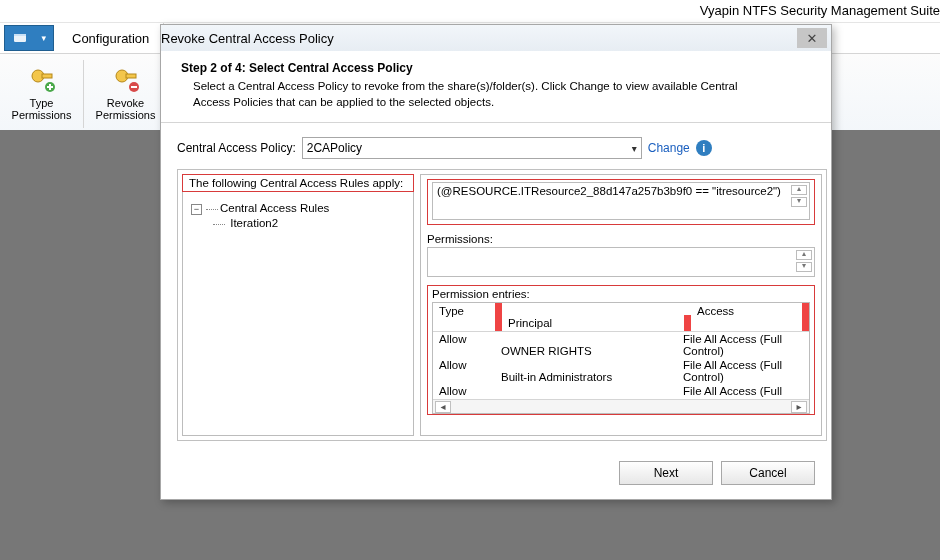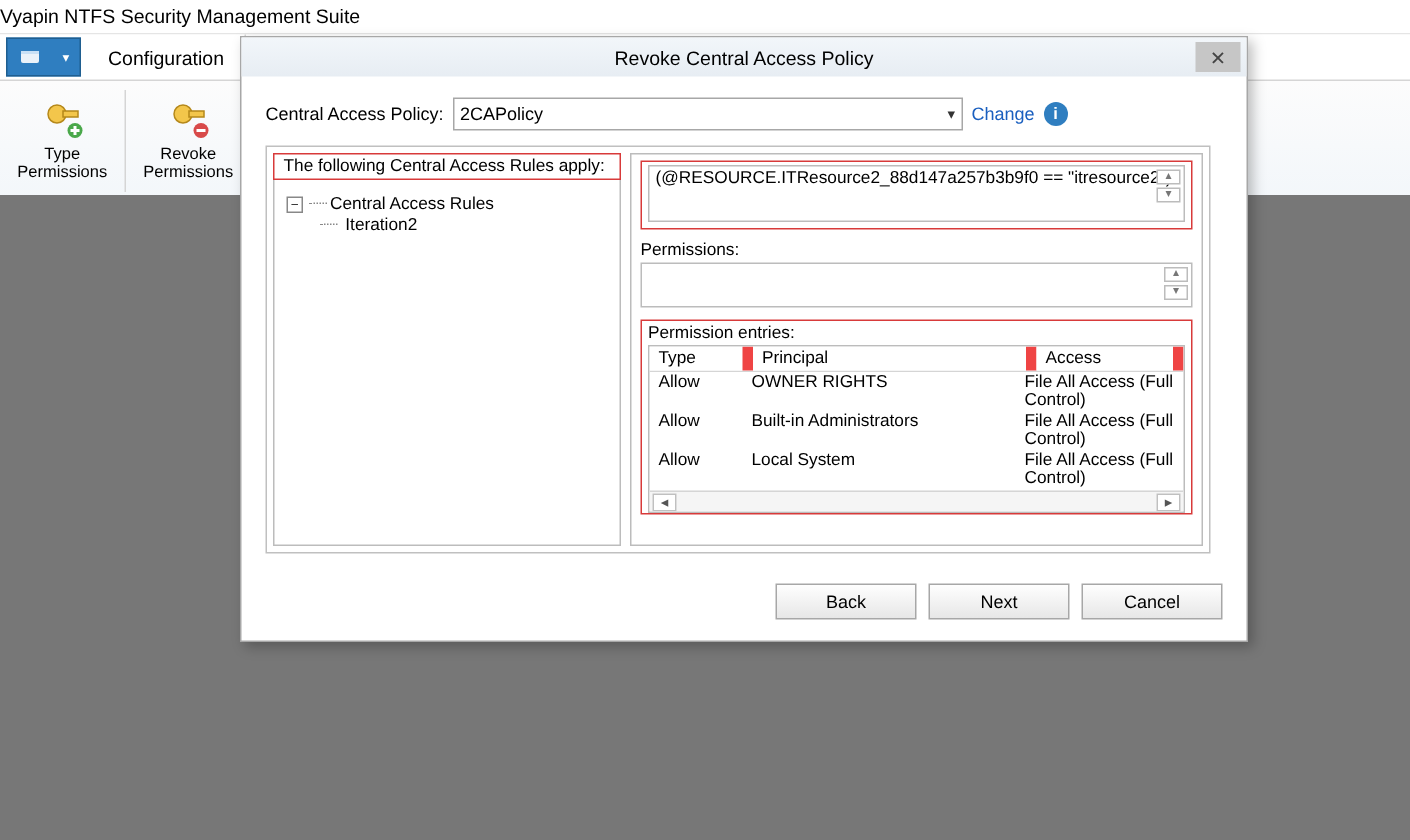--- a/index.html
+++ b/index.html
@@ -16,21 +16,21 @@
   .app-window {
     position: absolute;
     left: 0; top: 0;
     width: 940px;
     height: 560px;
     background: #fff;
   }
   .app-titlebar {
     height: 22px;
     line-height: 22px;
-    text-align: left;
+    text-align: right;
     background: #fff;
     border-bottom: 1px solid #e5e5e5;
     font-size: 13px;
   }
   .ribbon-row {
     display: flex;
     align-items: stretch;
     border-bottom: 1px solid #d5d5d5;
     background: #fff;
   }
@@ -87,42 +87,42 @@
     width: 670px;
     background: #fff;
     border: 1px solid #a7a7a7;
     box-shadow: 3px 3px 8px rgba(0,0,0,0.25);
   }
   .dialog-titlebar {
     height: 26px;
     background: linear-gradient(#f2f6fa,#e7edf3);
     display: flex;
     align-items: center;
-    justify-content: center;
+    justify-content: flex-start;
     position: relative;
     font-size: 13px;
   }
   .dialog-close {
     position: absolute;
     right: 4px; top: 3px;
     width: 30px; height: 20px;
     background: #c6c6c6;
     color: #444;
     display:flex; align-items:center; justify-content:center;
     font-family: Arial, sans-serif;
   }
   .dialog-head {
     padding: 10px 16px 12px 20px;
     border-bottom: 1px solid #d5d5d5;
   }
   .step-title { font-weight: bold; font-size: 12px; margin-bottom: 4px; }
   .step-desc { font-size: 11.5px; padding-left: 12px; max-width: 580px; line-height: 1.35; }
 
   .dialog-body {
-    padding: 14px 24px 8px 16px;
+    padding: 14px 4px 8px 16px;
   }
   .row-policy {
     display: flex;
     align-items: center;
     gap: 6px;
     margin-bottom: 10px;
   }
   .policy-select {
     flex: 0 0 330px;
     height: 20px;
@@ -226,21 +226,21 @@
   }
   .perm-head div {
     padding:2px 6px;
     border-right:7px solid #ef4444;
     background:#fff;
     font-size:11.5px;
   }
   .perm-head { border-bottom:1px solid #d5d5d5; }
   .perm-row div { padding:1px 6px; }
   .c-type { width:50px; }
-  .c-principal { width:170px; }
+  .c-principal { width:170px;margin-top:12px; }
   .c-access { flex:1; }
   .hscroll {
     position:absolute; left:0; right:0; bottom:0;
     height:14px; border-top:1px solid #d5d5d5;
     background:#f5f5f5;
     display:flex; justify-content:space-between; align-items:center;
     padding:0 2px; font-size:10px; color:#555;
     box-sizing:border-box;
   }
   .hscroll span { border:1px solid #c0c0c0; width:14px; height:10px;
@@ -307,20 +307,24 @@
   <div class="backdrop"></div>
 
   <div class="dialog">
     <div class="dialog-titlebar">
       <span>Revoke Central Access Policy</span>
       <div class="dialog-close">
         <span>✕</span>
       </div>
     </div>
 
+    <div class="dialog-head">
+      <div class="step-title">Step 2 of 4: Select Central Access Policy</div>
+      <div class="step-desc">Select a Central Access Policy to revoke from the share(s)/folder(s). Click Change to view available Central Access Policies that can be applied to the selected objects.</div>
+    </div>
 
     <div class="dialog-body">
 
       <div class="row-policy">
         <span>Central Access Policy:</span>
         <div class="policy-select">
           <span>2CAPolicy</span>
           <span class="chev">▾</span>
         </div>
         <span class="link">Change</span>
@@ -399,19 +403,18 @@
                 <span>▸</span>
               </div>
             </div>
           </div>
 
         </div>
       </div>
     </div>
 
     <div class="dialog-footer">
-      <div class="btn">Back</div>
       <div class="btn">Next</div>
       <div class="btn">Cancel</div>
     </div>
 
   </div>
 </div>
 
 </body></html>

